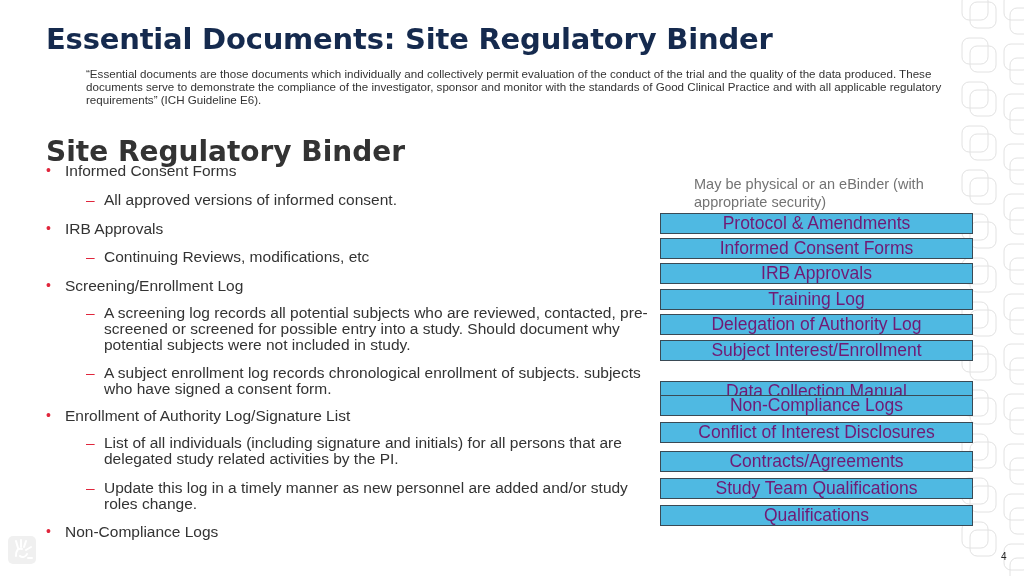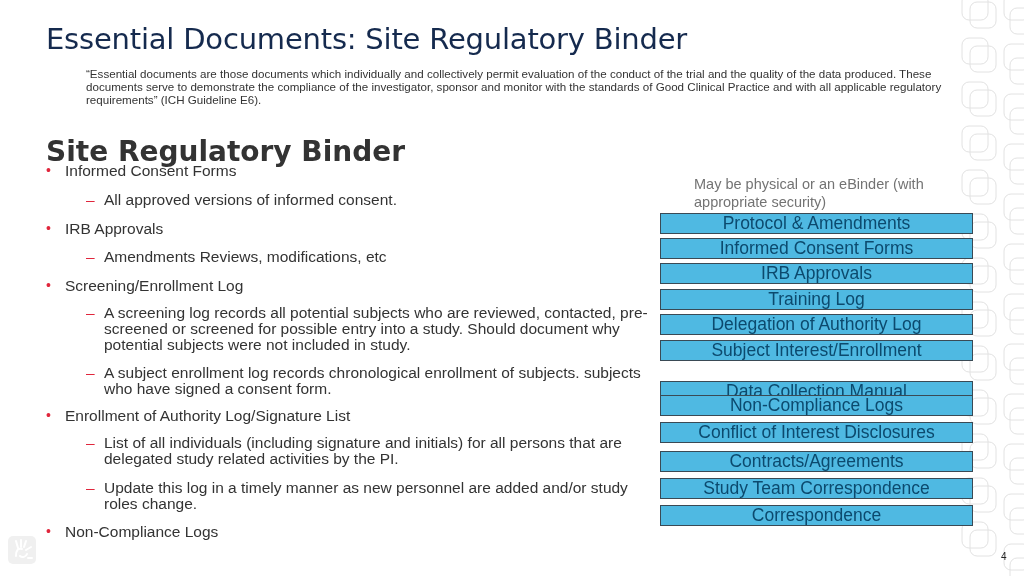--- a/index.html
+++ b/index.html
@@ -1,29 +1,29 @@
 <!DOCTYPE html>
 <html><head>
 <meta charset="utf-8">
 <style>
   html, body { margin:0; padding:0; }
   body { width:1024px; height:576px; position:relative; overflow:hidden; background:#ffffff; font-family:"DejaVu Sans", sans-serif; }
   .deco { position:absolute; right:0; top:0; width:70px; height:576px; }
-  .title { position:absolute; left:46px; top:22px; font-size:29px; font-weight:normal; color:#152a4e; letter-spacing:-0.2px; white-space:nowrap; font-family:"DejaVu Sans", sans-serif; }
+  .title { position:absolute; left:46px; top:22px; font-size:29px; font-weight:bold; color:#152a4e; letter-spacing:-0.2px; white-space:nowrap; font-family:"DejaVu Sans", sans-serif; }
   .quote { position:absolute; left:86px; top:67px; width:880px; font-size:11.6px; line-height:13px; color:#333; font-family:Liberation Sans, sans-serif; }
   .subhead { position:absolute; left:46px; top:135px; font-size:28px; font-weight:bold; color:#333; font-family:"DejaVu Sans", sans-serif; }
   .list { position:absolute; left:46px; top:162px; width:600px; font-family:"Liberation Sans", sans-serif; color:#333; }
   .l1 { position:absolute; left:0; font-size:15.5px; white-space:nowrap; }
   .l1 .bullet { position:absolute; left:0; top:0; color:#e0263c; font-size:14px; }
   .l1 .txt { position:absolute; left:19px; }
   .l2 { position:absolute; left:40px; font-size:15.5px; line-height:16px; width:560px; }
   .l2 .dash { position:absolute; left:0; top:0; color:#e0263c; }
   .l2 .txt { position:absolute; left:18px; width:545px; }
   .note { position:absolute; left:694px; top:175px; width:270px; font-size:14.5px; line-height:18px; color:#737373; font-family:"Liberation Sans", sans-serif; }
-  .box { position:absolute; left:660px; width:311px; height:19px; background:#4fb9e2; border:1.5px solid #3a4a55; color:#0c4a6e; font-family:"Liberation Sans", sans-serif; font-size:17.5px; line-height:19px; text-align:center; white-space:nowrap; overflow:hidden; }
+  .box { position:absolute; left:660px; width:311px; height:19px; background:#4fb9e2; border:1.5px solid #3a4a55; color:#701a75; font-family:"Liberation Sans", sans-serif; font-size:17.5px; line-height:19px; text-align:center; white-space:nowrap; overflow:hidden; }
   .pagenum { position:absolute; left:1001px; top:551px; font-size:10px; color:#222; font-family:"Liberation Sans", sans-serif; }
   .logo { position:absolute; left:8px; top:536px; width:28px; height:28px; background:#f0f0f0; border-radius:5px; }
 </style>
 </head>
 <body>
 
 <svg class="deco" viewBox="0 0 70 576" xmlns="http://www.w3.org/2000/svg">
   <g fill="none" stroke="#e2e2e2" stroke-width="1">
     <rect x="8" y="-6" width="26" height="26" rx="7"></rect>
       <rect x="16" y="2" width="26" height="26" rx="7"></rect>
@@ -91,21 +91,21 @@
   <div class="l2" style="top:30px">
     <span class="dash">–</span>
     <span class="txt">All approved versions of informed consent.</span>
   </div>
   <div class="l1" style="top:58px">
     <span class="bullet">•</span>
     <span class="txt">IRB Approvals</span>
   </div>
   <div class="l2" style="top:87px">
     <span class="dash">–</span>
-    <span class="txt">Amendments Reviews, modifications, etc</span>
+    <span class="txt">Continuing Reviews, modifications, etc</span>
   </div>
   <div class="l1" style="top:115px">
     <span class="bullet">•</span>
     <span class="txt">Screening/Enrollment Log</span>
   </div>
   <div class="l2" style="top:143px">
     <span class="dash">–</span>
     <span class="txt">A screening log records all potential subjects who are reviewed, contacted, pre-screened or screened for possible entry into a study. Should document why potential subjects were not included in study.</span>
   </div>
   <div class="l2" style="top:203px">
@@ -135,22 +135,22 @@
 <div class="box" style="top:213px">Protocol &amp; Amendments</div>
 <div class="box" style="top:238px">Informed Consent Forms</div>
 <div class="box" style="top:263px">IRB Approvals</div>
 <div class="box" style="top:289px">Training Log</div>
 <div class="box" style="top:314px">Delegation of Authority Log</div>
 <div class="box" style="top:340px">Subject Interest/Enrollment</div>
 <div class="box" style="top:381px">Data Collection Manual</div>
 <div class="box" style="top:395px">Non-Compliance Logs</div>
 <div class="box" style="top:422px">Conflict of Interest Disclosures</div>
 <div class="box" style="top:451px">Contracts/Agreements</div>
-<div class="box" style="top:478px">Study Team Correspondence</div>
-<div class="box" style="top:505px">Correspondence</div>
+<div class="box" style="top:478px">Study Team Qualifications</div>
+<div class="box" style="top:505px">Qualifications</div>
 
 <div class="logo">
   <svg width="28" height="28" viewBox="0 0 28 28" xmlns="http://www.w3.org/2000/svg">
     <g fill="none" stroke="#ffffff" stroke-width="2" stroke-linecap="round">
       <path d="M8 20 C8 14 10 12 14 13"></path>
       <path d="M10 12 L8 5"></path>
         <path d="M13 11 L13 4"></path>
         <path d="M16 11 L18 5"></path>
         <path d="M18 14 L23 11"></path>
       <path d="M12 20 C14 22 18 21 19 18"></path>

